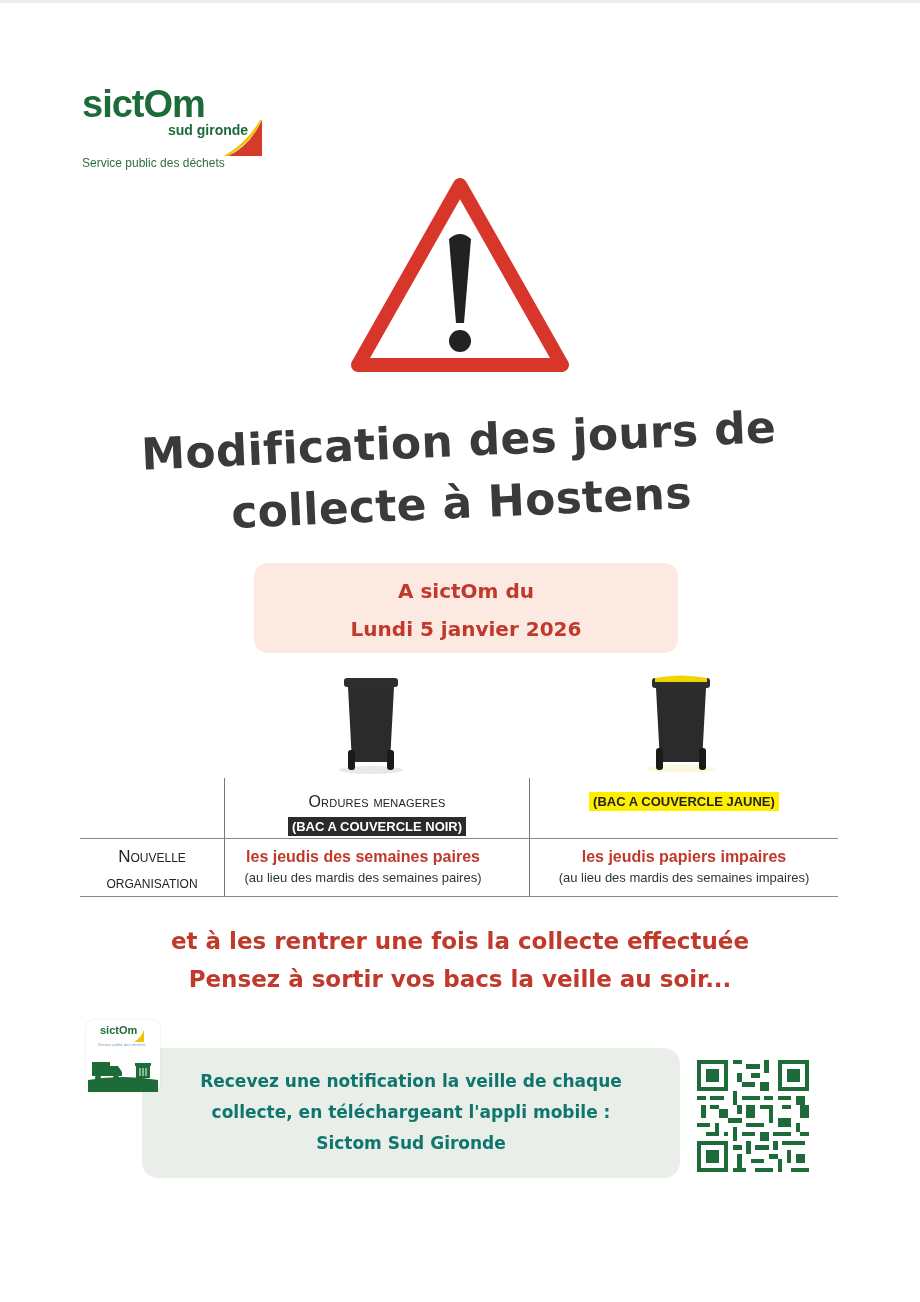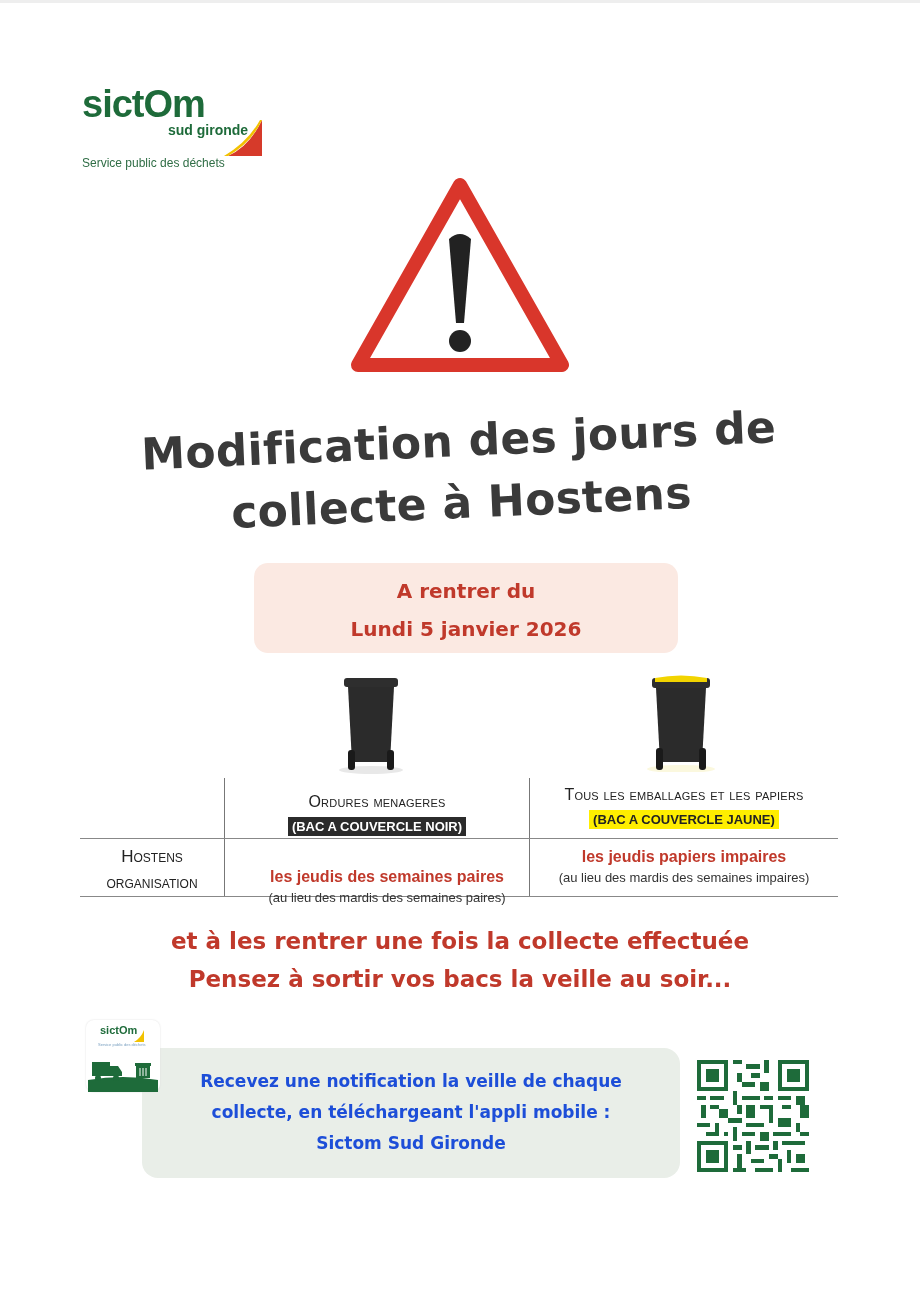--- a/index.html
+++ b/index.html
@@ -39,31 +39,31 @@
   .col-head { position: absolute; text-align: center; font-family: "Liberation Sans", sans-serif; font-size: 14px; color: #222; }
   .col-head-1 { left: 145px; top: 8px; width: 304px; margin-top: 7px; }
   .col-head-2 { left: 450px; top: 8px; width: 308px; }
   .smallcaps { font-variant: small-caps; font-size: 16px; letter-spacing: 0.2px; }
   .tag { display: inline-block; margin-top: 6px; padding: 2px 4px; font-family: "Liberation Sans", sans-serif; font-weight: bold; font-size: 13px; }
   .tag-black { background: #2b2b2b; color: #ffffff; }
   .tag-yellow { background: #ffee00; color: #222; }
   .row-label { position: absolute; left: 0; top: 66px; width: 144px; text-align: center; font-family: "Liberation Sans", sans-serif; font-size: 15px; color: #222; font-variant: small-caps; line-height: 26px; }
   .row-label span { display: block; font-size: 17px; }
   .cell { position: absolute; top: 68px; text-align: center; }
-  .cell-1 { left: 155px; width: 304px; margin-top: 20px; }
+  .cell-1 { left: 131px; width: 304px; }
   .cell-2 { left: 450px; width: 308px; }
   .cell-main { display: block; font-family: "Liberation Sans", sans-serif; font-weight: bold; font-size: 16px; color: #c0392b; line-height: 22px; }
   .cell-note { display: block; font-family: "Liberation Sans", sans-serif; font-size: 13px; color: #333; line-height: 20px; }
 
   .reminder { position: absolute; left: 100px; top: 922px; width: 720px; text-align: center; }
   .reminder-line { display: block; font-family: "DejaVu Sans", sans-serif; font-weight: bold; font-size: 23px; color: #c0392b; line-height: 38px; }
 
   .app-icon { position: absolute; left: 86px; top: 1020px; width: 74px; height: 72px; background: #ffffff; border-radius: 8px; box-shadow: 0 0 2px #ddd; }
   .notif-box { position: absolute; left: 142px; top: 1048px; width: 538px; height: 130px; background: #e9eee8; border-radius: 16px; text-align: center; }
-  .notif-line { display: block; font-family: "DejaVu Sans", sans-serif; font-weight: bold; font-size: 17px; color: #1d4ed8; line-height: 31px; }
+  .notif-line { display: block; font-family: "DejaVu Sans", sans-serif; font-weight: bold; font-size: 17px; color: #0f766e; line-height: 31px; }
   .notif-box .notif-line:first-child { margin-top: 18px; }
 
   .qr { position: absolute; left: 697px; top: 1060px; width: 112px; height: 112px; }
 </style>
 </head>
 <body>
 
 <div class="topline"></div>
 
 <div class="logo">
@@ -81,21 +81,21 @@
   <path d="M101 64 Q112 54 123 64 L116 148 L108 148 Z" fill="#222"></path>
   <circle cx="112" cy="166" r="11" fill="#222"></circle>
 </svg>
 
 <div class="title">
   <span class="title-line">Modification des jours de</span>
   <span class="title-line">collecte à Hostens</span>
 </div>
 
 <div class="date-box">
-  <span class="date-line">A rentrer du</span>
+  <span class="date-line">A sictOm du</span>
   <span class="date-line">Lundi 5 janvier 2026</span>
 </div>
 
 <svg class="bin bin-black" viewBox="0 0 70 100">
   <ellipse cx="35" cy="96" rx="32" ry="4" fill="#e8e8e8"></ellipse>
   <rect x="8" y="4" width="54" height="9" rx="3" fill="#2e2e2e"></rect>
   <path d="M12 13 L58 13 L54 88 L16 88 Z" fill="#2b2b2b"></path>
   <rect x="12" y="76" width="7" height="20" rx="3" fill="#1a1a1a"></rect>
   <rect x="51" y="76" width="7" height="20" rx="3" fill="#1a1a1a"></rect>
 </svg>
@@ -112,26 +112,25 @@
   <div class="vline1"></div>
   <div class="vline2"></div>
   <div class="hline1"></div>
   <div class="hline2"></div>
 
   <div class="col-head col-head-1">
     <div class="smallcaps">Ordures menageres</div>
     <span class="tag tag-black">(BAC A COUVERCLE NOIR)</span>
   </div>
   <div class="col-head col-head-2">
-    <div class="smallcaps">Tous les emballages et les papiers</div>
     <span class="tag tag-yellow">(BAC A COUVERCLE JAUNE)</span>
   </div>
 
   <div class="row-label">
-    <span>Hostens</span>
+    <span>Nouvelle</span>
     <span>organisation</span>
   </div>
 
   <div class="cell cell-1">
     <span class="cell-main">les jeudis des semaines paires</span>
     <span class="cell-note">(au lieu des mardis des semaines paires)</span>
   </div>
   <div class="cell cell-2">
     <span class="cell-main">les jeudis papiers impaires</span>
     <span class="cell-note">(au lieu des mardis des semaines impaires)</span>

